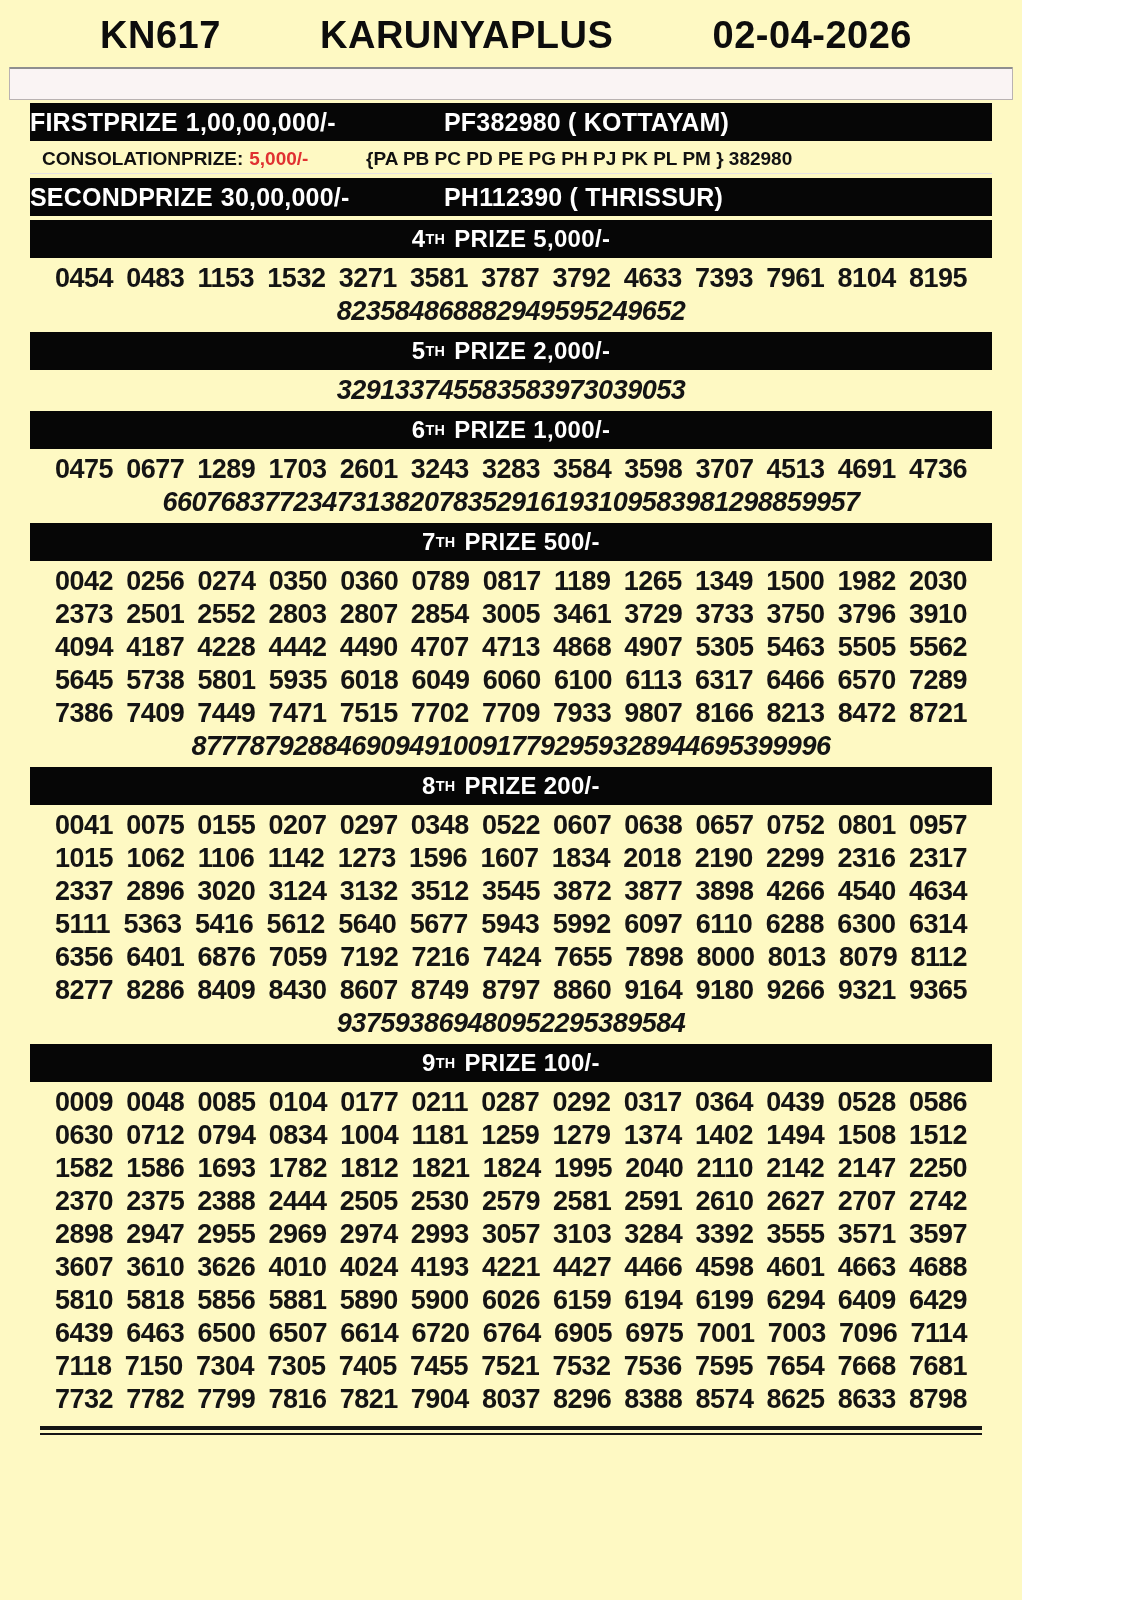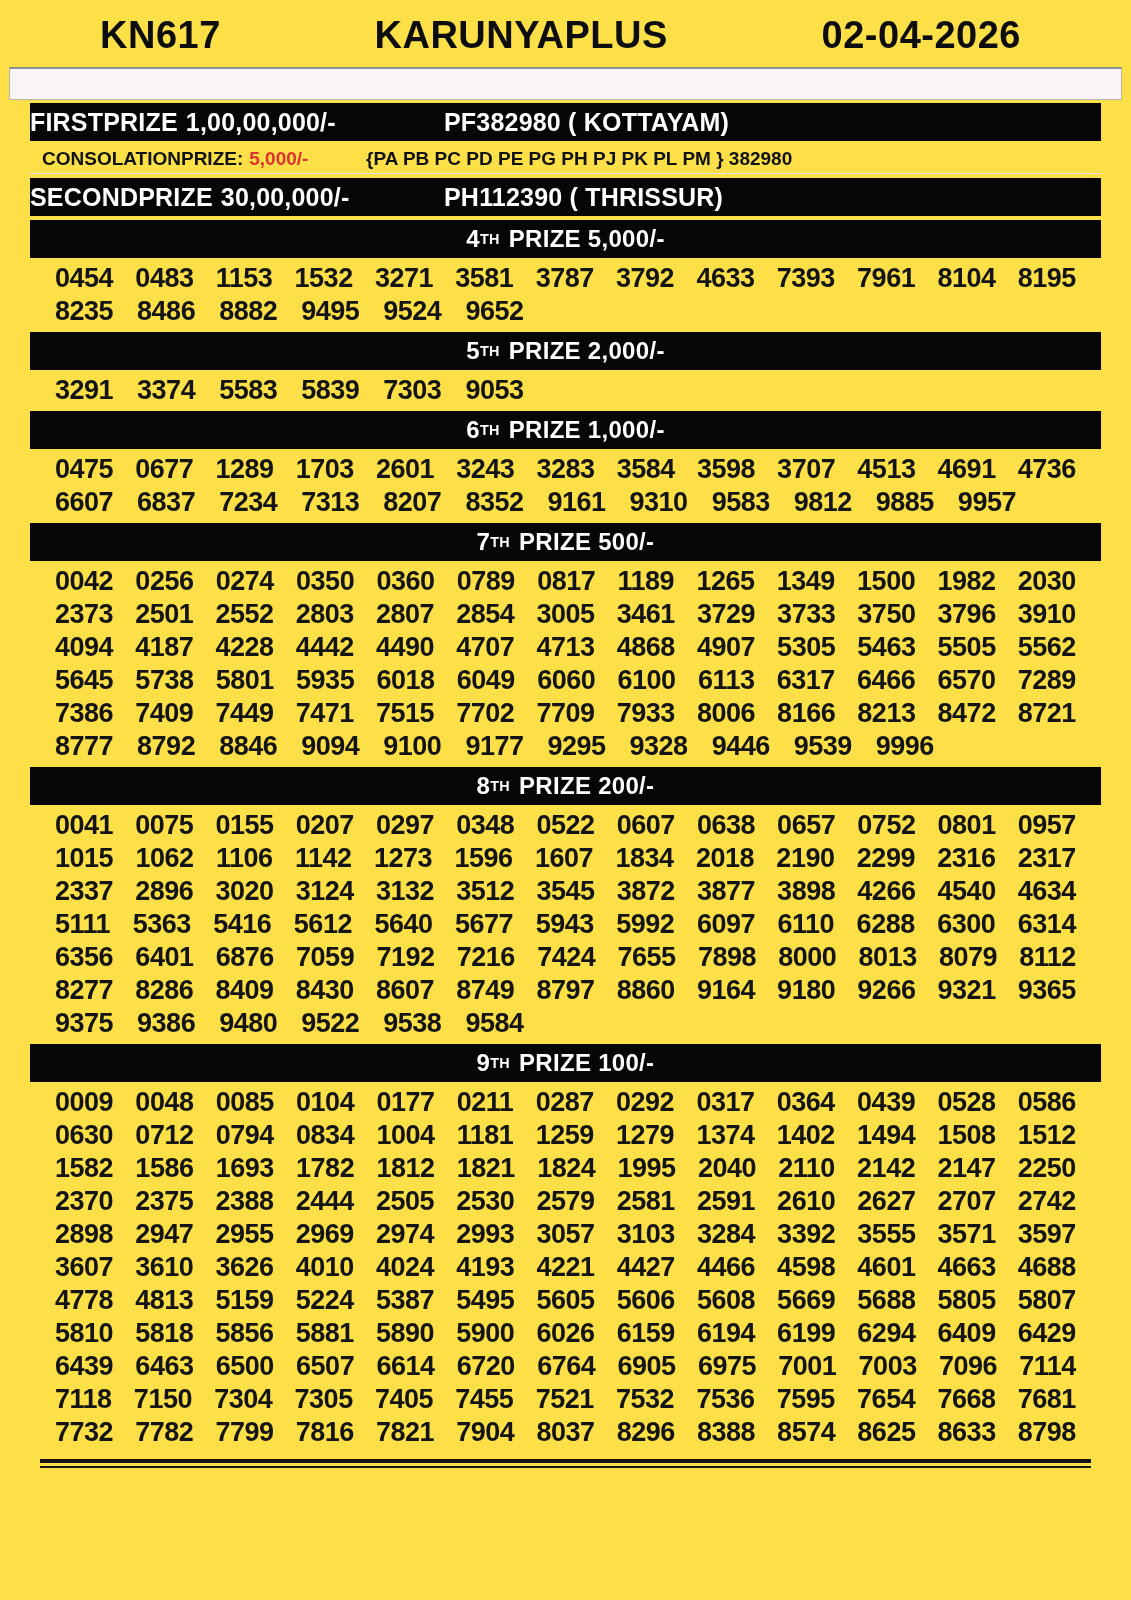--- a/index.html
+++ b/index.html
@@ -1,18 +1,18 @@
 <!DOCTYPE html>
 <html><head>
 <meta charset="utf-8">
 <style>
   html,body{margin:0;padding:0;background:#ffffff;}
   .page{
-    width:1131px;height:1600px;overflow:hidden;position:relative;
-    background:#fde047;color:#111;
+    width:1022px;height:1600px;overflow:hidden;position:relative;
+    background:#fef9c3;color:#111;
     font-family:"Liberation Sans",sans-serif;
   }
   
   .titlebar{
     display:flex;justify-content:space-between;align-items:baseline;
     padding:14px 110px 4px 100px;
   }
   .titlebar span{font-weight:700;font-size:38px;letter-spacing:.5px;color:#0d0d0d;}
   
   .blank-strip{
@@ -38,21 +38,21 @@
   .consolation .c-series{position:absolute;left:305px;white-space:nowrap;margin-left:31px;}
   
   .section-header{
     justify-content:center;font-size:24px;letter-spacing:.3px;margin-top:4px;
   }
   .section-header sup{font-size:60%;line-height:0;margin-right:2px;}
   .num-row{
     display:flex;justify-content:space-between;align-items:center;
     padding:0 25px;height:33px;
   }
-  .num-row.centered{justify-content:flex-start;gap:24px;}
+  .num-row.centered{justify-content:center;font-style:italic;}
   .num{
     font-weight:700;font-size:27px;letter-spacing:-0.5px;color:#141414;
     white-space:nowrap;
   }
   
   .end-rule{
     margin:10px 10px 0 10px;height:3px;
     border-top:4px solid #151515;border-bottom:2px solid #151515;
   }
 </style>
@@ -240,21 +240,21 @@
           </div>
           <div class="num-row">
             <span class="num">7386</span>
             <span class="num">7409</span>
             <span class="num">7449</span>
             <span class="num">7471</span>
             <span class="num">7515</span>
             <span class="num">7702</span>
             <span class="num">7709</span>
             <span class="num">7933</span>
-            <span class="num">8006</span>
+            <span class="num">9807</span>
             <span class="num">8166</span>
             <span class="num">8213</span>
             <span class="num">8472</span>
             <span class="num">8721</span>
           </div>
           <div class="num-row centered">
             <span class="num">8777</span>
             <span class="num">8792</span>
             <span class="num">8846</span>
             <span class="num">9094</span>
@@ -462,35 +462,20 @@
             <span class="num">4193</span>
             <span class="num">4221</span>
             <span class="num">4427</span>
             <span class="num">4466</span>
             <span class="num">4598</span>
             <span class="num">4601</span>
             <span class="num">4663</span>
             <span class="num">4688</span>
           </div>
           <div class="num-row">
-            <span class="num">4778</span>
-            <span class="num">4813</span>
-            <span class="num">5159</span>
-            <span class="num">5224</span>
-            <span class="num">5387</span>
-            <span class="num">5495</span>
-            <span class="num">5605</span>
-            <span class="num">5606</span>
-            <span class="num">5608</span>
-            <span class="num">5669</span>
-            <span class="num">5688</span>
-            <span class="num">5805</span>
-            <span class="num">5807</span>
-          </div>
-          <div class="num-row">
             <span class="num">5810</span>
             <span class="num">5818</span>
             <span class="num">5856</span>
             <span class="num">5881</span>
             <span class="num">5890</span>
             <span class="num">5900</span>
             <span class="num">6026</span>
             <span class="num">6159</span>
             <span class="num">6194</span>
             <span class="num">6199</span>

